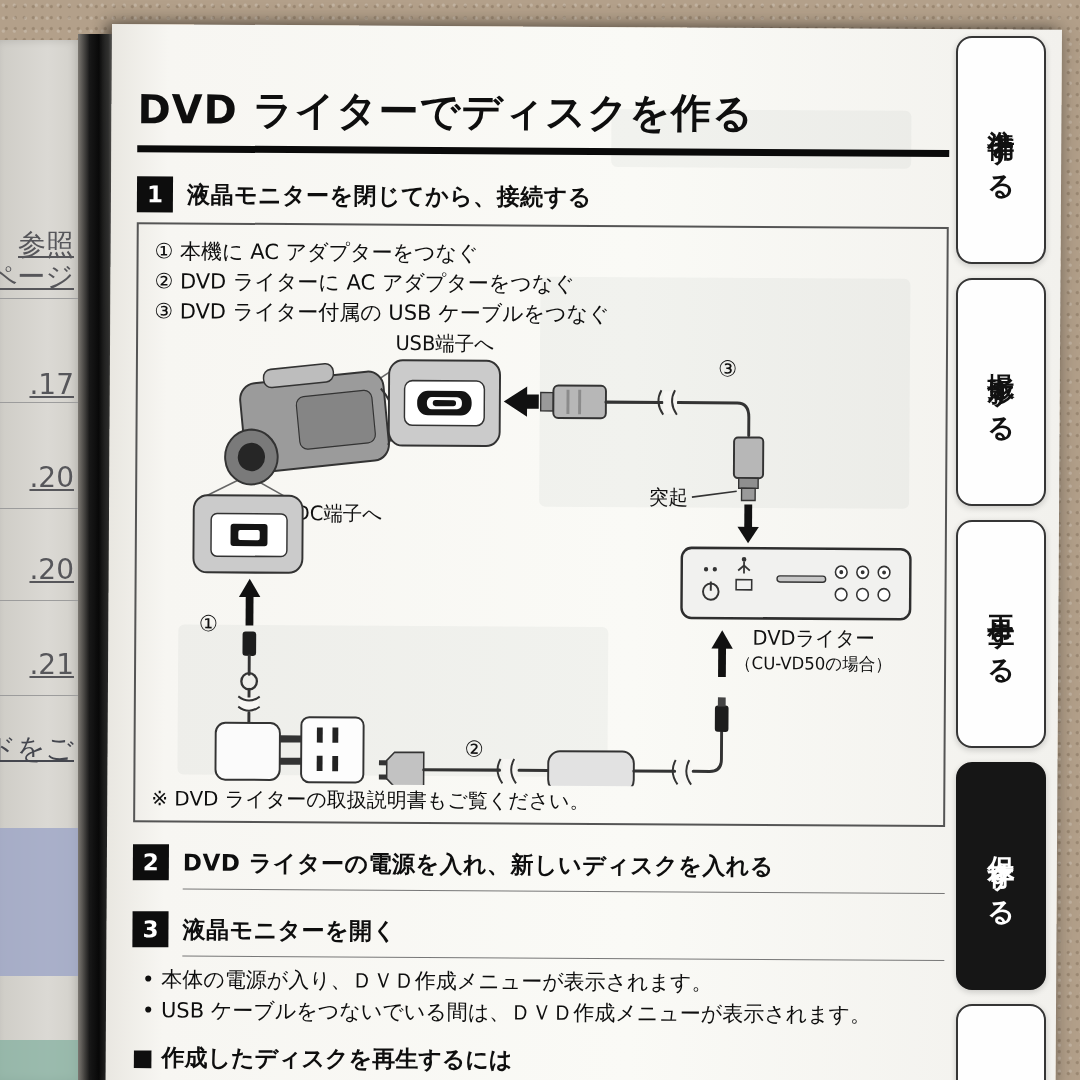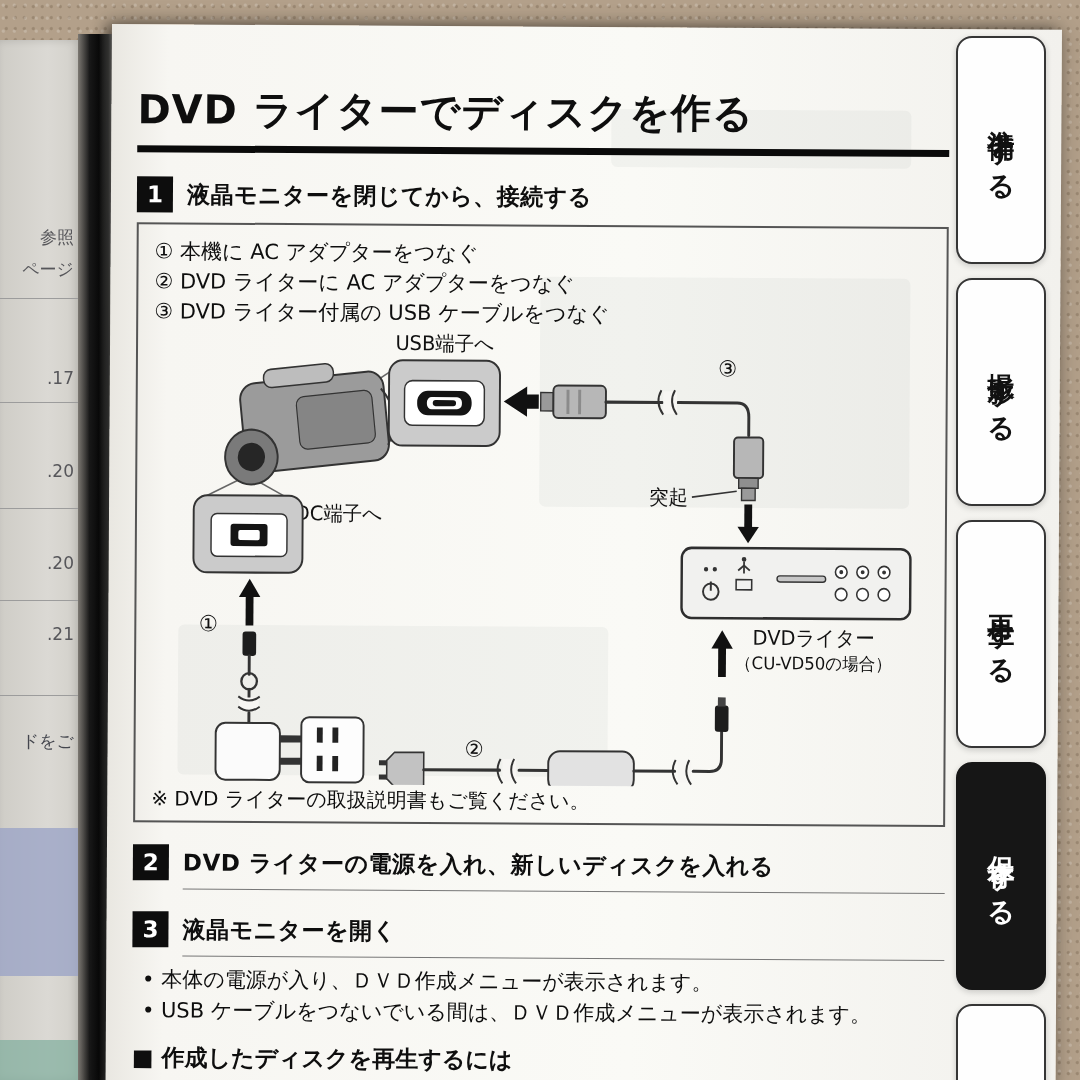--- a/index.html
+++ b/index.html
@@ -14,23 +14,23 @@
   }
   .scene{position:relative;width:1080px;height:1080px;}
 
   
   .left-page{
     position:absolute;left:0;top:40px;width:80px;height:1040px;
     background:linear-gradient(90deg,#cfcdc7,#dbd9d4 60%,#d2d0ca);
     box-shadow:inset -4px 0 8px rgba(0,0,0,.15);
     overflow:hidden;
   }
-  .frag{position:absolute;right:6px;color:#56565a;font-size:17px;white-space:nowrap;}
+  .frag{position:absolute;right:6px;color:#56565a;font-size:28px;white-space:nowrap;text-decoration:underline;}
   .f0{top:186px;} .f1{top:218px;} .f2{top:328px;} .f3{top:421px;}
-  .f4{top:513px;} .f5{top:584px;} .f6{top:690px;color:#44464e;margin-left:42px;}
+  .f4{top:513px;} .f5{top:608px;} .f6{top:690px;color:#44464e;margin-left:42px;}
   .lp-rule{position:absolute;left:0;width:80px;border-top:1.5px solid #9c9c9c;}
   .r0{top:258px;} .r1{top:362px;} .r2{top:468px;} .r3{top:560px;} .r4{top:655px;}
   .lp-blue{position:absolute;left:0;top:788px;width:80px;height:148px;background:#98a1c6;opacity:.75;}
   .lp-teal{position:absolute;left:0;top:1000px;width:80px;height:80px;background:#7fae9d;opacity:.7;}
 
   
   .spine{
     position:absolute;left:78px;top:34px;width:36px;height:1046px;
     background:linear-gradient(90deg,#7c7872,#1a1a1a 32%,#0b0b0b 58%,#4a4a48 84%,#bdbab4);
   }

